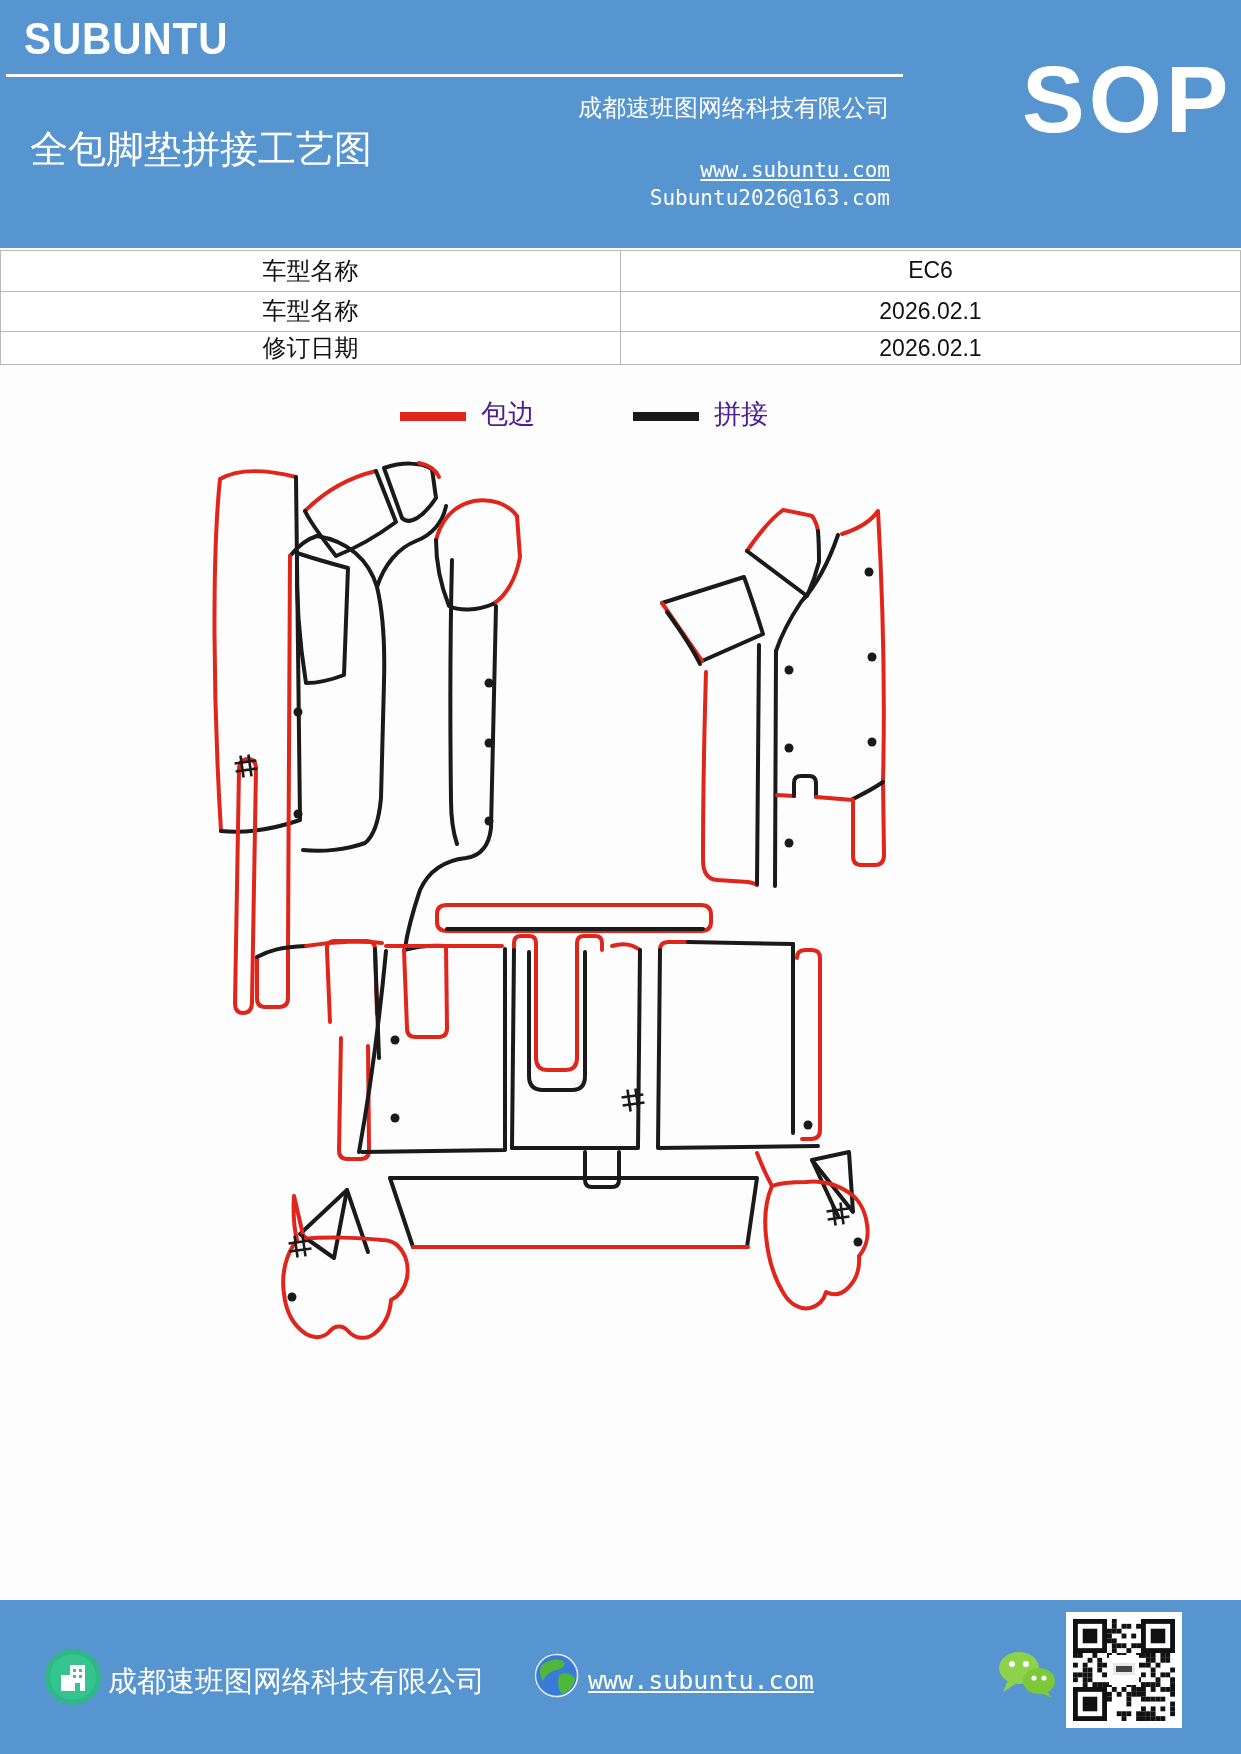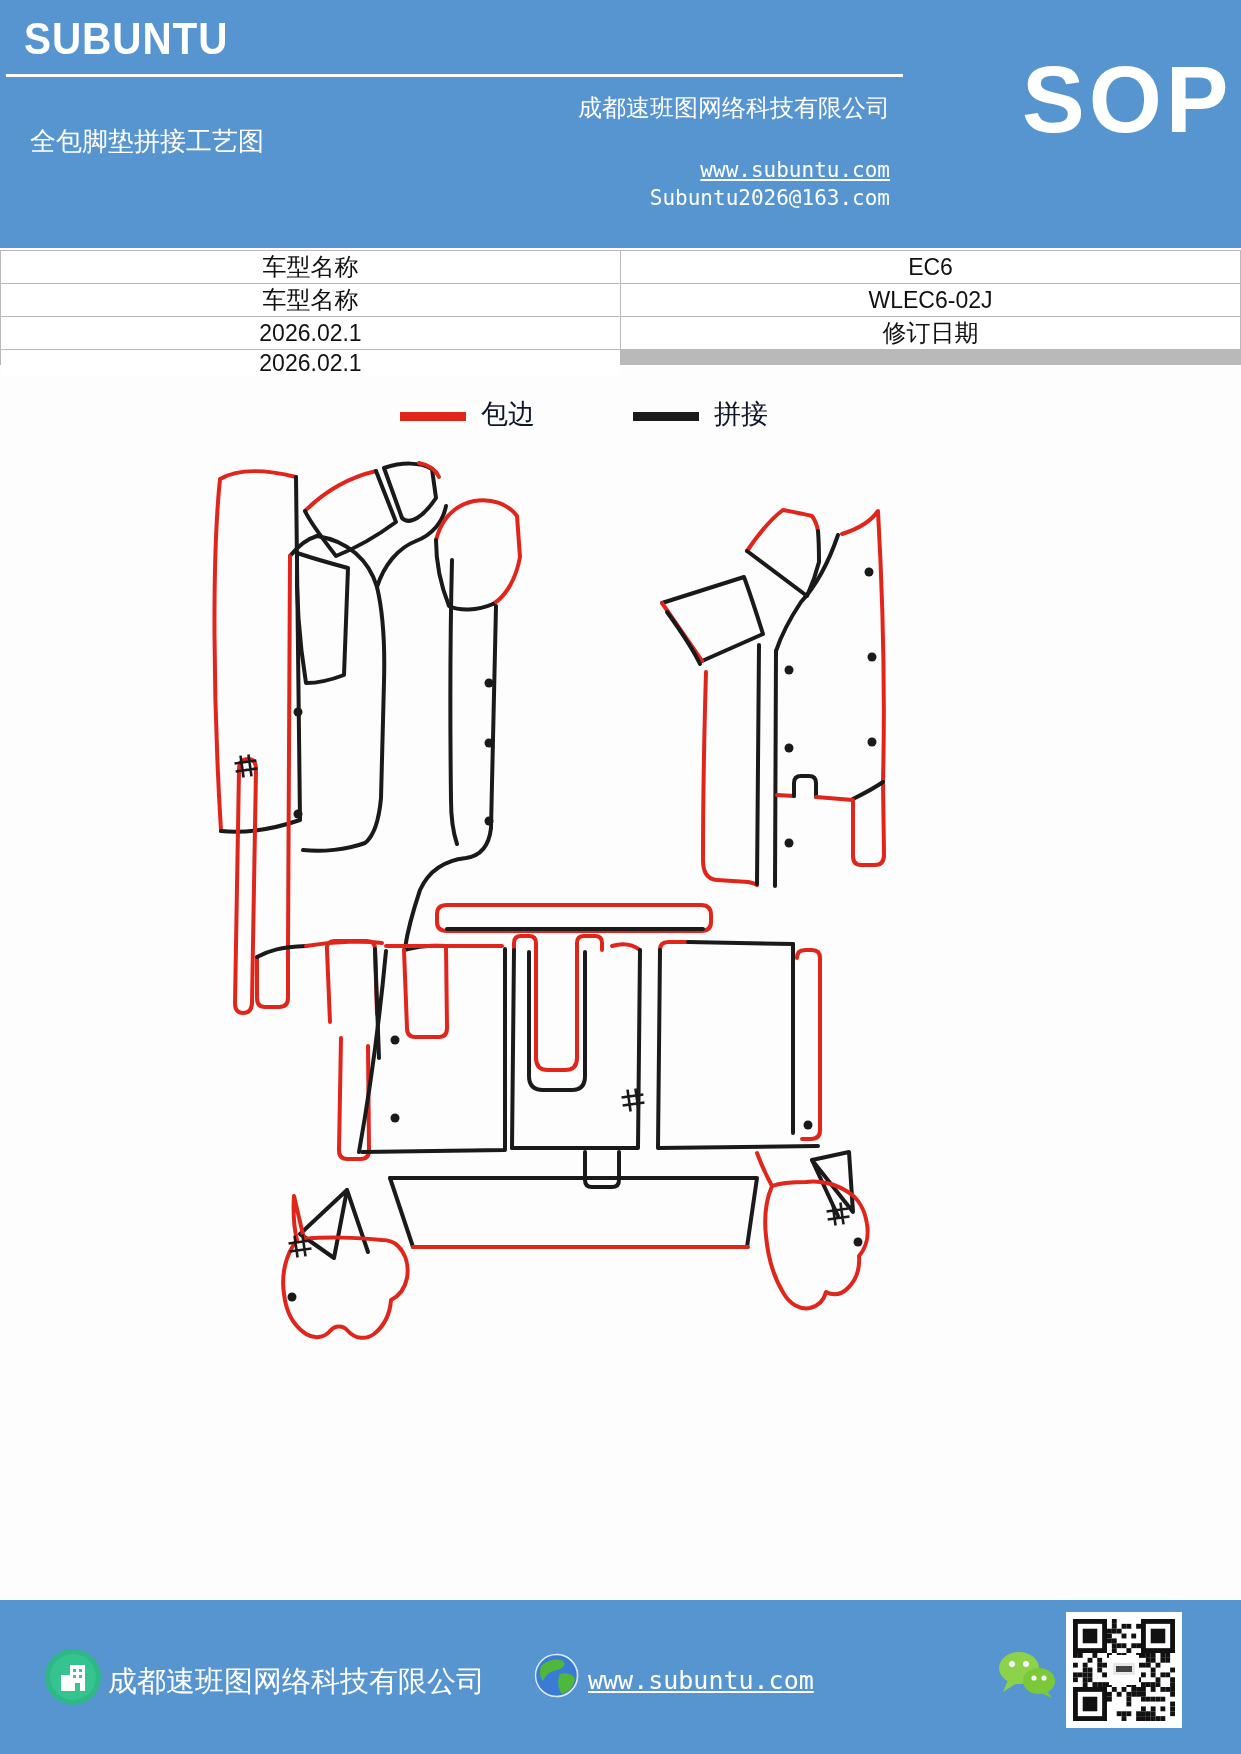--- a/index.html
+++ b/index.html
@@ -12,21 +12,21 @@
   }
   *{margin:0;padding:0;box-sizing:border-box;}
   body{background:#888;font-family:"DejaVu Sans",sans-serif;}
   .page{position:relative;width:1241px;height:1754px;background:#fdfdfd;margin:0 auto;overflow:hidden;}
 
   
   .header{position:absolute;top:0;left:0;width:1241px;height:248px;background:var(--header-bg);}
   .logo{position:absolute;left:24px;top:14px;color:#fff;font-family:"Liberation Sans",sans-serif;
         font-weight:800;font-size:44px;letter-spacing:1px;transform:scaleX(.92);transform-origin:left;}
   .header-rule{position:absolute;left:6px;top:74px;width:897px;height:3px;background:#fff;}
-  .doc-title{position:absolute;left:30px;top:124px;color:#fff;font-family:"DejaVu Serif",serif;font-size:26px;}
+  .doc-title{position:absolute;left:30px;top:124px;color:#fff;font-family:"DejaVu Serif",serif;font-size:38px;}
   .company-block{position:absolute;left:540px;top:92px;width:350px;text-align:right;color:#fff;}
   .company-name{font-family:"DejaVu Serif",serif;font-size:24px;}
   .site{display:block;margin-top:34px;font-family:"DejaVu Sans Mono",monospace;font-size:21px;
         text-decoration:underline;color:#fff;}
   .email{display:block;margin-top:4px;font-family:"DejaVu Sans Mono",monospace;font-size:21px;color:#fff;}
   .sop{position:absolute;left:1022px;top:46px;color:#fff;font-family:"Liberation Sans",sans-serif;
        font-weight:800;font-size:94px;letter-spacing:4px;}
 
   
   .info-table{position:absolute;top:250px;left:0;width:1241px;height:115px;
@@ -37,21 +37,21 @@
   .cell.val{font-family:"Liberation Sans",sans-serif;font-size:23px;font-weight:500;text-align:center;}
 
   
   .legend{position:absolute;top:398px;left:0;width:1241px;height:40px;}
   .legend-item{position:absolute;top:0;display:flex;align-items:center;gap:15px;}
   .legend-item.first{left:400px;}
   .legend-item.second{left:633px;}
   .legend-bar{width:66px;height:9px;}
   .legend-bar.red{background:var(--accent-red);}
   .legend-bar.black{background:var(--line-black);}
-  .legend-label{font-family:"DejaVu Serif",serif;font-size:27px;color:#0f172a;transform:translateY(-2px);}
+  .legend-label{font-family:"DejaVu Serif",serif;font-size:27px;color:#4c1d95;transform:translateY(-2px);}
 
   
   .diagram{position:absolute;top:0;left:0;width:1241px;height:1754px;pointer-events:none;}
   .sr{fill:none;stroke:var(--accent-red);stroke-width:4;stroke-linecap:round;stroke-linejoin:round;}
   .sb{fill:none;stroke:var(--line-black);stroke-width:4;stroke-linecap:round;stroke-linejoin:round;}
   .dot{fill:var(--line-black);stroke:none;}
   .mark{stroke:var(--line-black);stroke-width:2.6;fill:none;}
 
   
   .footer{position:absolute;top:1600px;left:0;width:1241px;height:154px;background:var(--header-bg);}
@@ -77,21 +77,20 @@
       <span class="site">www.subuntu.com</span>
       <span class="email">Subuntu2026@163.com</span>
     </div>
     <div class="sop">SOP</div>
   </div>
 
   <div class="info-table">
     <div class="cell lab">车型名称</div>
     <div class="cell val">EC6</div>
     <div class="cell lab">车型名称</div>
-    <div class="cell val">WLEC6-02J</div>
     <div class="cell val">2026.02.1</div>
     <div class="cell lab">修订日期</div>
     <div class="cell val">2026.02.1</div>
   </div>
 
   <div class="legend">
     <div class="legend-item first">
       <span class="legend-bar red"></span>
       <span class="legend-label">包边</span>
     </div>

